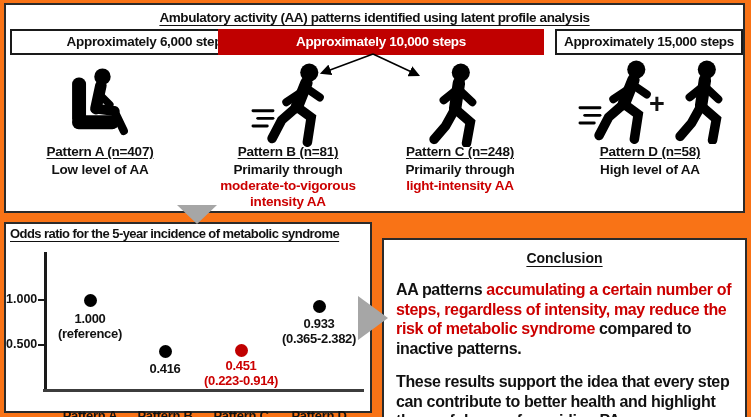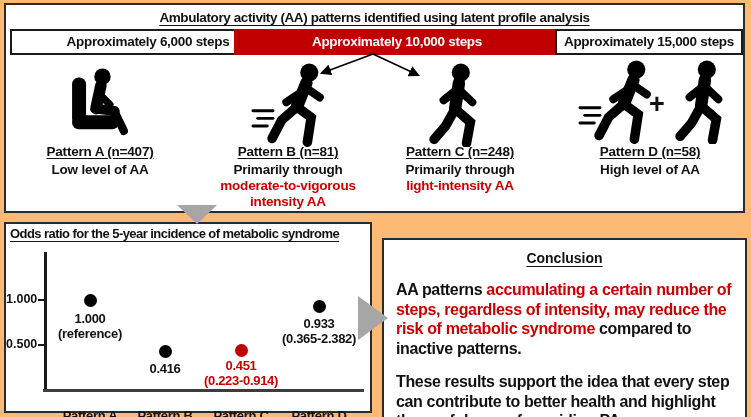--- a/index.html
+++ b/index.html
@@ -1,29 +1,29 @@
 <!DOCTYPE html>
 <html><head>
 <meta charset="utf-8">
 <style>
   html,body{margin:0;padding:0;background:#fff;}
-  .canvas{position:relative;width:751px;height:417px;background:#fdba74;
+  .canvas{position:relative;width:751px;height:417px;background:#f97316;
     font-family:"Liberation Sans",sans-serif;font-weight:700;color:#111;overflow:hidden;}
   .panel{position:absolute;background:#fff;border:2px solid #2b2b2b;box-sizing:border-box;}
   #top-panel{left:4px;top:3px;width:741px;height:210px;}
   #chart-panel{left:4px;top:222px;width:368px;height:191px;}
   #conclusion-panel{left:382px;top:238px;width:365px;height:191px;}
 
   
   .top-title{position:absolute;left:0;right:0;top:5px;text-align:center;font-size:13.5px;
     letter-spacing:-0.4px;text-decoration:underline;text-underline-offset:3px;white-space:nowrap;}
   .step-box{position:absolute;top:24px;height:22px;line-height:22px;text-align:center;
     font-size:13.5px;letter-spacing:-0.3px;border:2px solid #1a1a1a;background:#fff;box-sizing:content-box;white-space:nowrap;}
   #step-box-1{left:4px;width:192px;padding-left:40px;}
-  #step-box-2{left:228px;width:322px;background:#c00000;color:#fff;border-color:#c00000;}
+  #step-box-2{left:212px;width:322px;background:#c00000;color:#fff;border-color:#c00000;}
   #step-box-3{left:549px;width:184px;}
   .branch-arrows{position:absolute;left:0;top:0;width:737px;height:206px;pointer-events:none;}
   .icon-slot{position:absolute;}
   #icon-a{left:52px;top:61px;width:84px;height:78px;}
   #icon-b{left:242px;top:58px;width:92px;height:84px;}
   #icon-c{left:417px;top:58px;width:68px;height:84px;}
   #icon-d1{left:569px;top:55px;width:92px;height:84px;}
   #icon-d2{left:663px;top:55px;width:68px;height:84px;}
   .plus{position:absolute;left:638px;top:86px;width:26px;text-align:center;font-size:27px;line-height:27px;}
   .pattern-block{position:absolute;top:139px;width:180px;text-align:center;font-size:13.5px;

